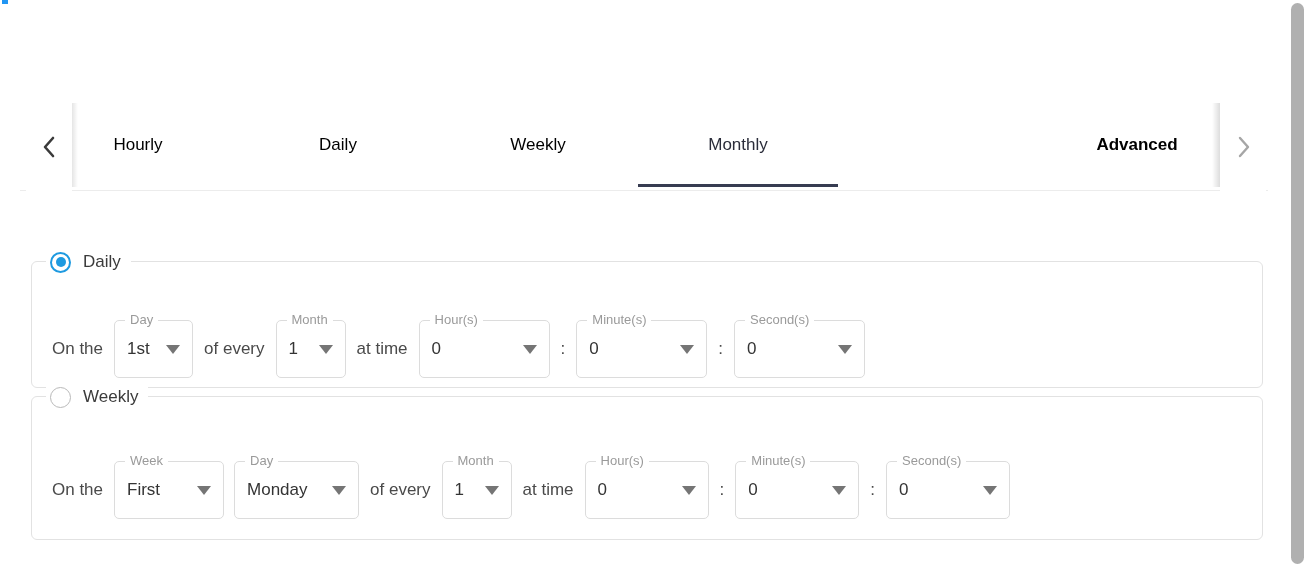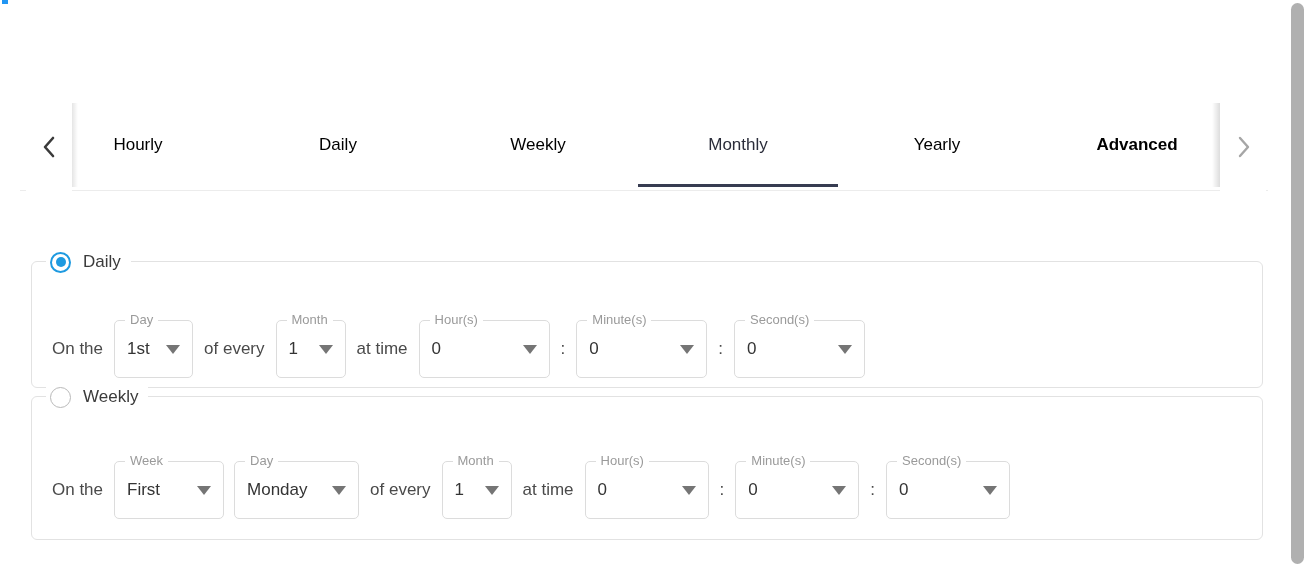--- a/index.html
+++ b/index.html
@@ -304,23 +304,20 @@
 
     <div class="subtab" id="sub-weekly">
       <span>Weekly</span>
     </div>
 
     <div class="subtab active" id="sub-monthly">
       <span>Monthly</span>
       <span class="underline"></span>
     </div>
 
-    <div class="subtab" id="sub-yearly">
-      <span>Yearly</span>
-    </div>
 
     <div class="subtab" id="sub-advanced">
       <span>Advanced</span>
     </div>
 
     <div class="subdivider" id="subdivider-right"></div>
 
     <div class="subnav-arrow" id="subnav-next">
       <svg width="17" height="26" viewBox="0 0 17 26" aria-hidden="true">
         <polyline points="5,4 13,13 5,22" fill="none" stroke="#a6a6a6" stroke-width="2.4" stroke-linecap="round" stroke-linejoin="round"></polyline>

